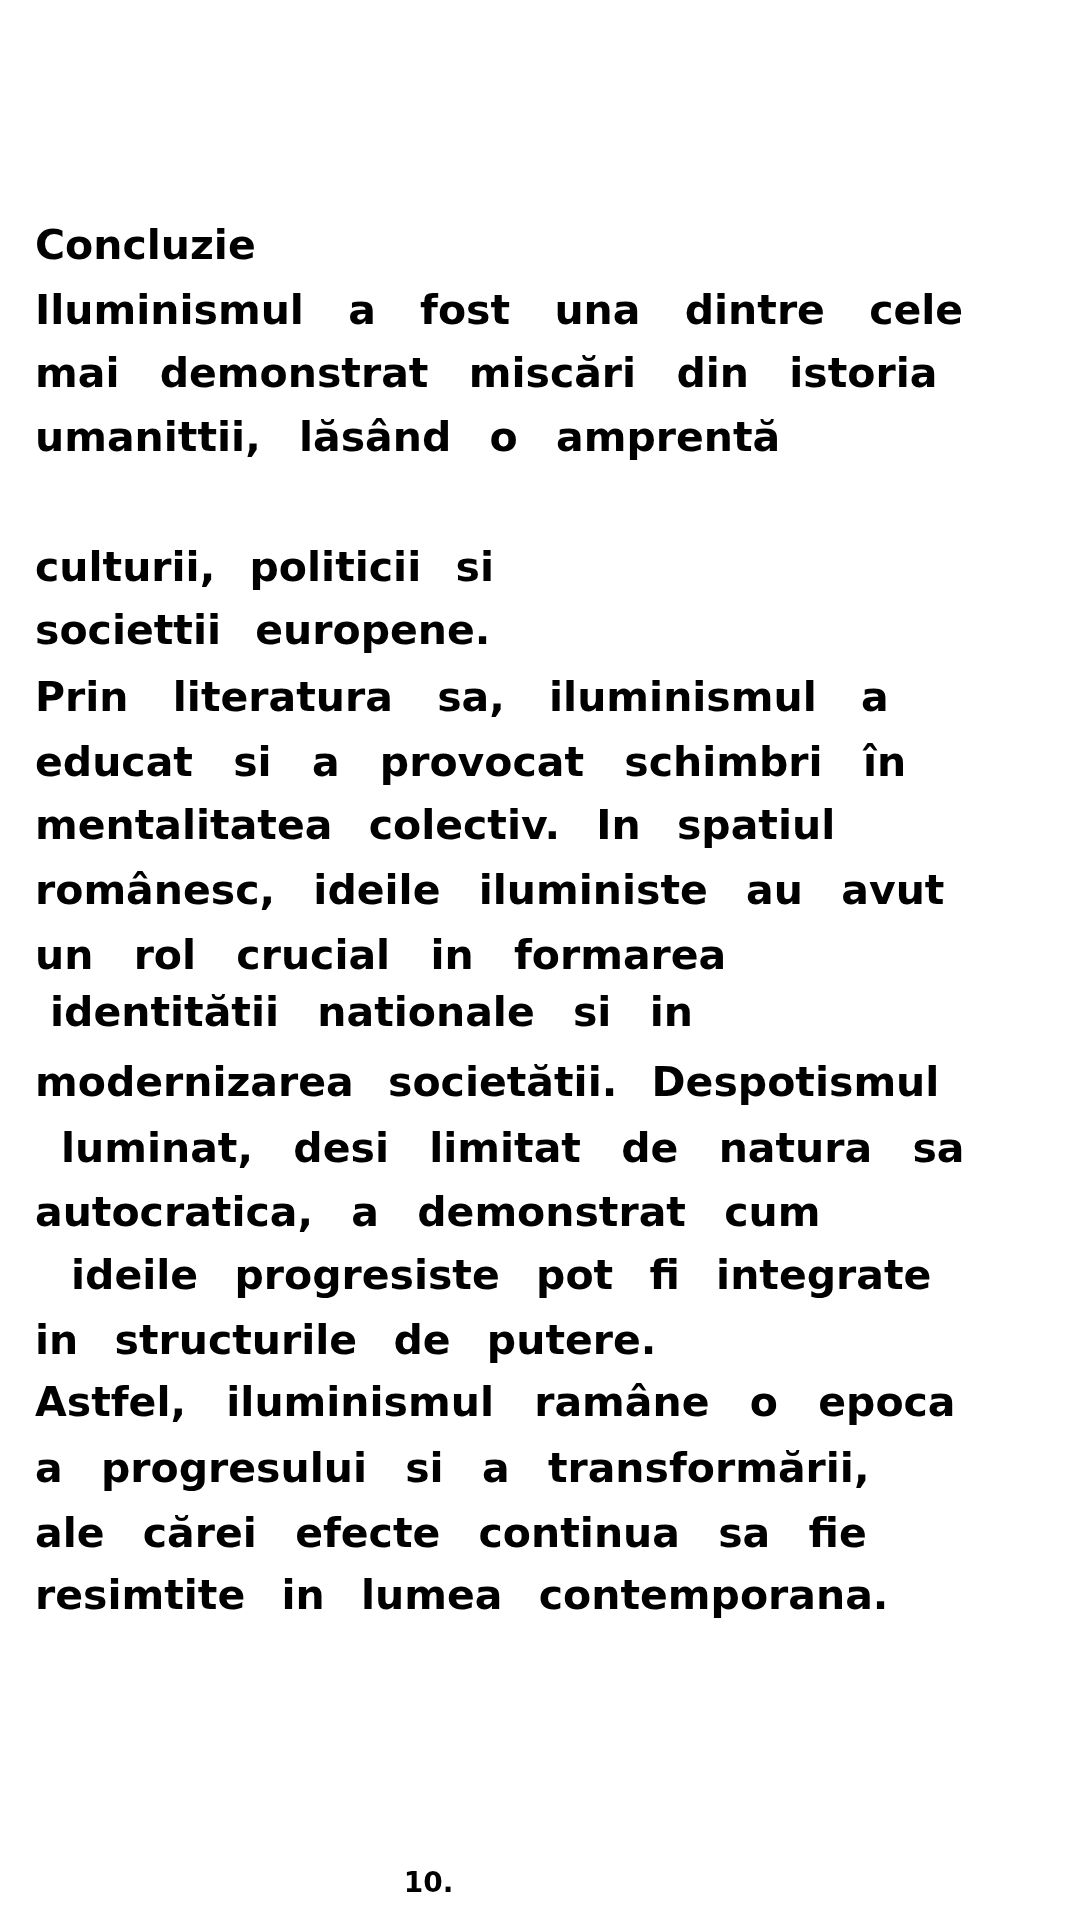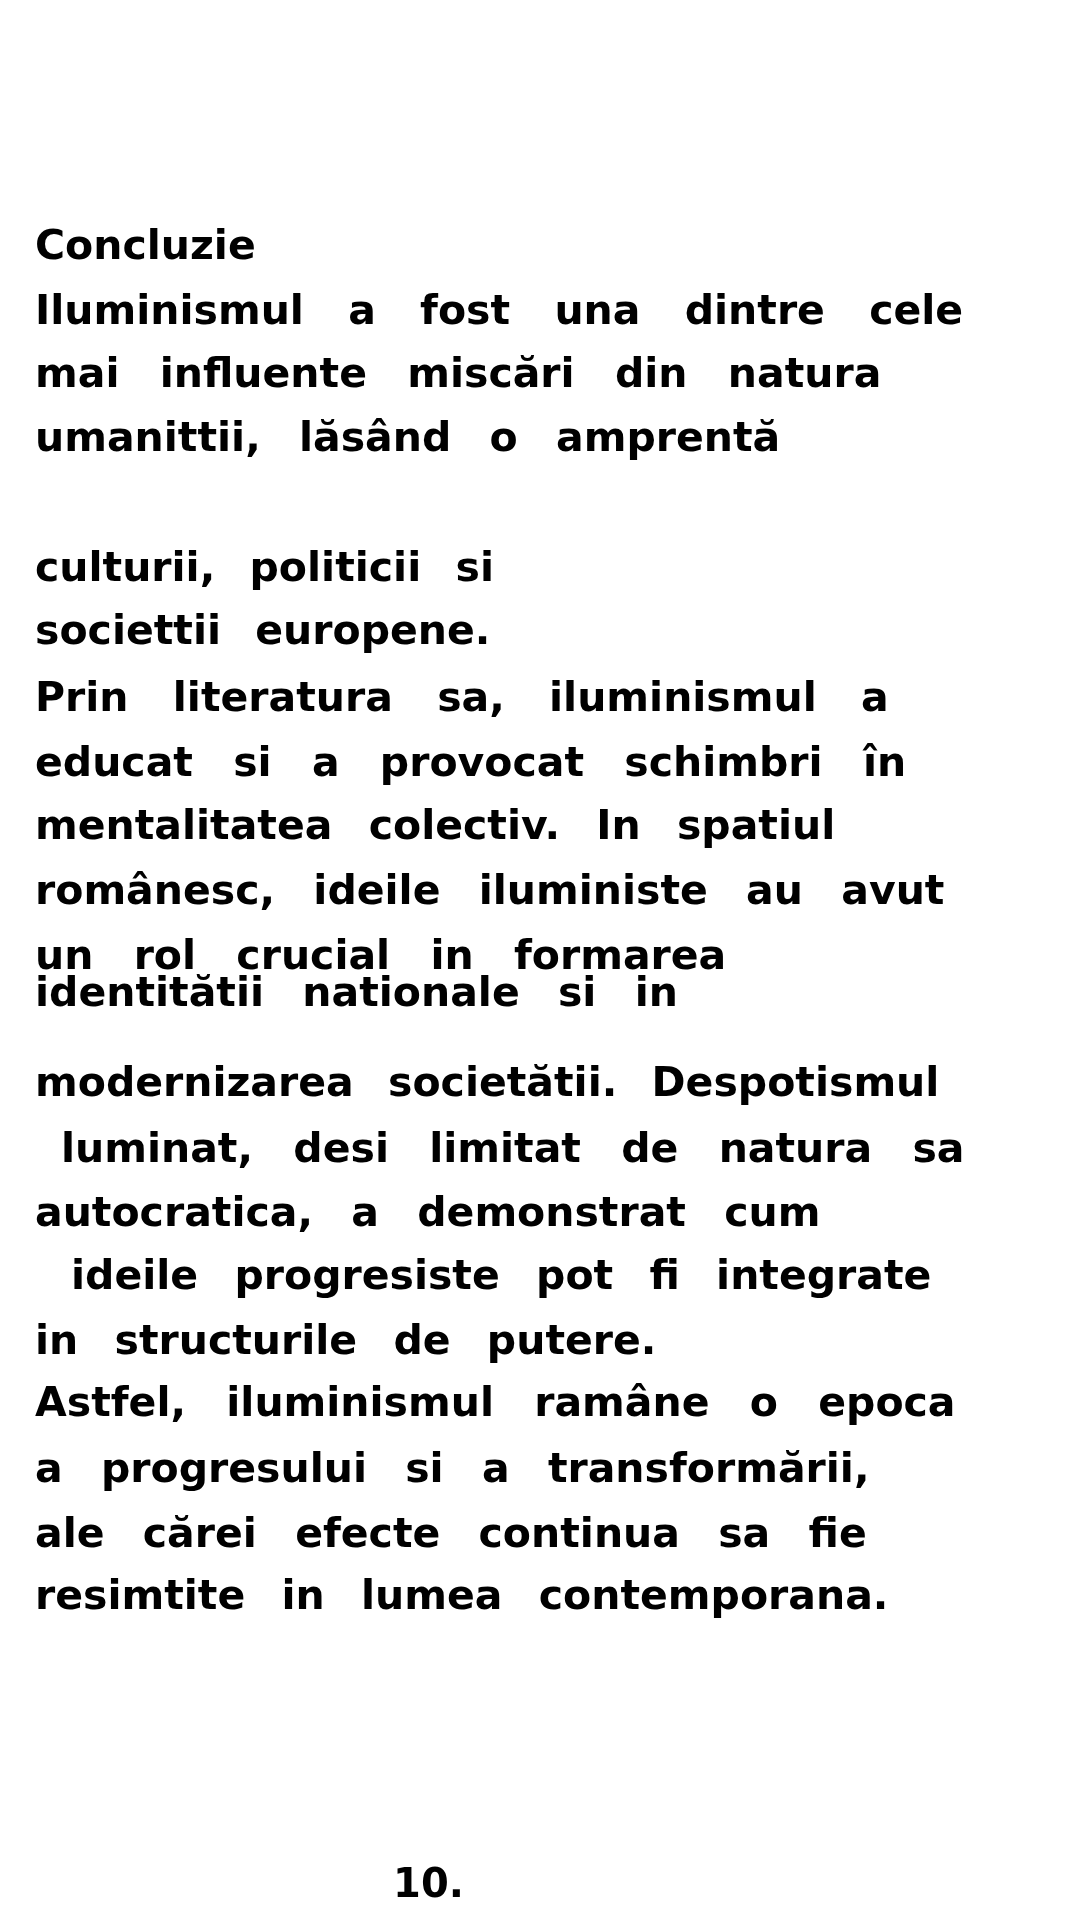--- a/index.html
+++ b/index.html
@@ -3,38 +3,38 @@
 <meta charset="utf-8">
 <style>
   html, body { margin: 0; padding: 0; background: #ffffff; }
   body { width: 1080px; height: 1920px; position: relative; overflow: hidden;
          font-family: "DejaVu Sans", "Liberation Sans", sans-serif; color: #000; }
   .page { position: absolute; left: 0; top: 0; width: 1080px; height: 1920px; }
   .line { position: absolute; left: 35px; height: 64px; line-height: 64px;
           font-size: 41px; font-weight: bold; white-space: nowrap;
           word-spacing: 22px; letter-spacing: 0px; }
   .pagenum { position: absolute; left: 0; width: 857px; top: 1858px; text-align: center;
-             font-size: 40px; font-weight: bold; line-height: 50px; }
+             font-size: 28px; font-weight: bold; line-height: 50px; }
 </style>
 </head>
 <body>
 
 <div class="page">
   <div class="line" style="top:213px;">Concluzie</div>
   <div class="line" style="top:278px;word-spacing:30px;">Iluminismul a fost una dintre cele</div>
-  <div class="line" style="top:341px;word-spacing:26px;">mai influente miscări din natura</div>
+  <div class="line" style="top:341px;word-spacing:26px;">mai demonstrat miscări din istoria</div>
   <div class="line" style="top:405px;word-spacing:24px;text-align:right;">umanittii, lăsând o amprentă</div>
   <div class="line" style="top:535px;word-spacing:20px;">culturii, politicii si</div>
   <div class="line" style="top:598px;word-spacing:20px;">societtii europene.</div>
   <div class="line" style="top:665px;word-spacing:30px;">Prin literatura sa, iluminismul a</div>
   <div class="line" style="top:730px;word-spacing:26px;">educat si a provocat schimbri în</div>
   <div class="line" style="top:793px;word-spacing:22px;">mentalitatea colectiv. In spatiul</div>
   <div class="line" style="top:858px;word-spacing:24px;">românesc, ideile iluministe au avut</div>
   <div class="line" style="top:923px;word-spacing:26px;">un rol crucial in formarea</div>
-  <div class="line" style="top:960px;word-spacing:24px;">identitătii nationale si in</div>
+  <div class="line" style="top:980px;word-spacing:24px;margin-left:15px;">identitătii nationale si in</div>
   <div class="line" style="top:1050px;word-spacing:20px;">modernizarea societătii. Despotismul</div>
   <div class="line" style="top:1116px;word-spacing:26px;margin-left:26px;">luminat, desi limitat de natura sa</div>
   <div class="line" style="top:1180px;word-spacing:24px;">autocratica, a demonstrat cum</div>
   <div class="line" style="top:1243px;word-spacing:22px;margin-left:36px;">ideile progresiste pot fi integrate</div>
   <div class="line" style="top:1308px;word-spacing:22px;">in structurile de putere.</div>
   <div class="line" style="top:1370px;word-spacing:26px;">Astfel, iluminismul ramâne o epoca</div>
   <div class="line" style="top:1436px;word-spacing:24px;">a progresului si a transformării,</div>
   <div class="line" style="top:1501px;word-spacing:24px;">ale cărei efecte continua sa fie</div>
   <div class="line" style="top:1563px;word-spacing:22px;">resimtite in lumea contemporana.</div>
 

